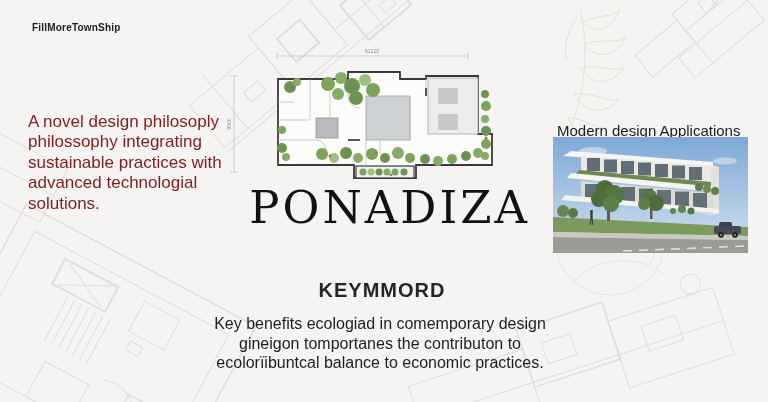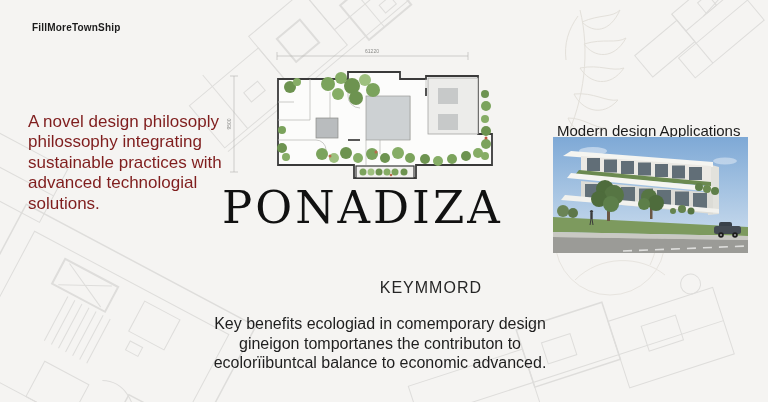--- a/index.html
+++ b/index.html
@@ -19,28 +19,28 @@
   
   .intro{
     left:28px;top:112px;width:205px;
     font-size:17px;line-height:1.2;color:#7f1d1d;
     white-space:pre-line;
   }
   
   .plan{left:220px;top:32px;width:292px;height:158px;}
   
   .title{
-    left:222px;top:183px;width:308px;text-align:left;
+    left:222px;top:183px;width:308px;text-align:right;
     font-family:"DejaVu Serif", serif;
     font-size:45px;line-height:1.1;letter-spacing:3px;color:#111;
   }
   
   .keyword{
-    left:282px;top:279px;width:200px;text-align:right;
-    font-size:16px;font-weight:400;letter-spacing:1px;color:#262626;
+    left:282px;top:279px;width:200px;text-align:center;
+    font-size:20px;font-weight:700;letter-spacing:1px;color:#262626;
   }
   
   .benefits{
     left:198px;top:314px;width:364px;text-align:center;
     font-size:16px;line-height:1.22;color:#1e1e1e;
     white-space:pre-line;
   }
   
   .caption{
     left:557px;top:110px;width:200px;
@@ -231,21 +231,21 @@
       <circle cx="171" cy="143" r="1.3" fill="#b96a4a"></circle>
   </g>
 </svg>
 
 <div class="abs title">PONADIZA</div>
 
 <div class="abs keyword">KEYMMORD</div>
 
 <div class="abs benefits">Key benefits ecologiad in comemporary design
 gineigon tomportanes the contributon to
-ecolorïibuntcal balance to economic advanced.</div>
+ecolorïibuntcal balance to economic practices.</div>
 
 <div class="abs caption">Modern design Applications</div>
 
 <svg class="abs photo" viewBox="0 0 195 116" preserveAspectRatio="none">
   <defs>
     <linearGradient id="sky" x1="0" y1="0" x2="0" y2="1">
       <stop offset="0" stop-color="#7ea9d6"></stop>
       <stop offset="1" stop-color="#c6d9ec"></stop>
     </linearGradient>
   </defs>

